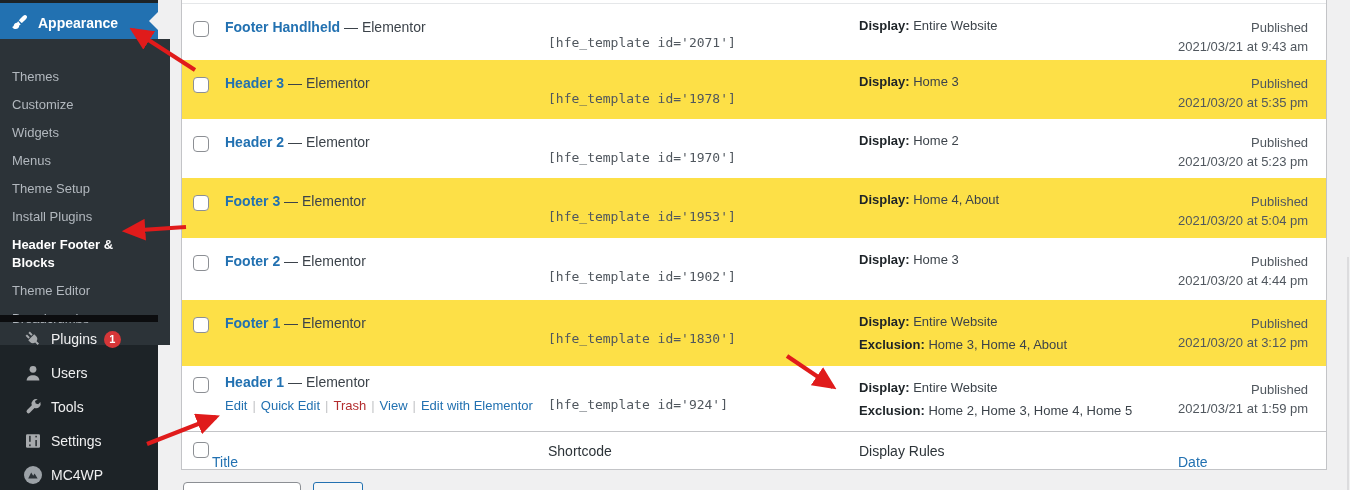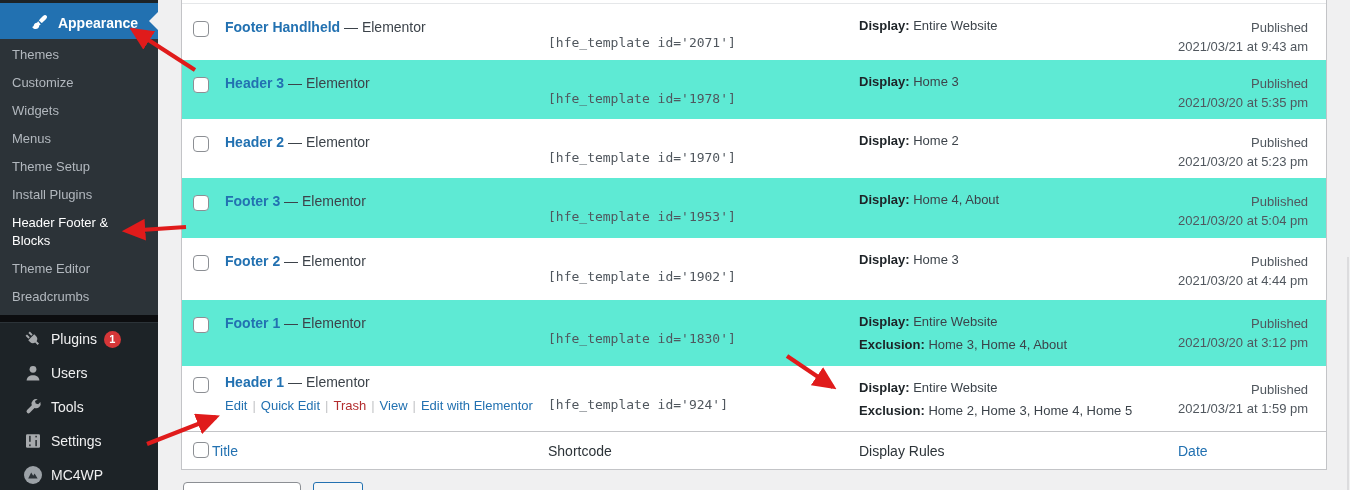--- a/index.html
+++ b/index.html
@@ -9,54 +9,54 @@
     background:#f0f0f1;
     font-family:"Liberation Sans", sans-serif;
     -webkit-font-smoothing:antialiased;
   }
 
   
   #sidebar { position:absolute; left:0; top:0; width:158px; height:490px; background:#1d2327; }
   .appearance-item {
     position:absolute; left:0; top:3px; width:158px; height:40px;
     background:#2271b1; color:#fff; display:flex; align-items:center;
-    font-size:14px; font-weight:600; cursor:pointer;justify-content:center;
+    font-size:14px; font-weight:600; cursor:pointer;
   }
   .appearance-item .micon { width:20px; height:20px; margin:0 8px 0 10px; flex:0 0 auto; }
   .app-arrow {
     position:absolute; left:149px; top:12px; width:0; height:0;
     border:9px solid transparent; border-left:none; border-right:9px solid #f0f0f1;
   }
   .submenu {
-    position:absolute; left:0; top:39px; width:158px; background:#2c3338;
-    padding:2px 0 12px 0;
+    position:absolute; left:0; top:39px; width:170px; background:#2c3338;
+    padding:24px 0 12px 0;
   }
   .subitem {
     padding:5px 12px; font-size:13px; line-height:18px; color:#b2b8be; cursor:pointer;
   }
-  .subitem.active span { color:#fff; font-weight:400; }
+  .subitem.active span { color:#fff; font-weight:700; }
   .menu-separator { position:absolute; left:0; top:315px; width:158px; height:7px; background:#0c0d0f; }
   .mainmenu { position:absolute; left:0; top:322px; width:158px; }
   .mitem { height:34px; display:flex; align-items:center; color:#f0f0f1; font-size:14px; cursor:pointer;padding-left:13px; }
   .mitem .micon { width:20px; height:20px; margin:0 8px 0 10px; flex:0 0 auto; }
   .mitem svg .ic { fill:#a7aaad; }
   .badge {
     margin-left:7px; min-width:17px; height:17px; padding:0 4px; border-radius:9px;
     background:#d63638; color:#fff; font-size:11px; font-weight:600;
     display:inline-flex; align-items:center; justify-content:center;
   }
 
   
   #table {
     position:absolute; left:181px; top:0; width:1146px; background:#fff;
     border-left:1px solid #c3c4c7; border-right:1px solid #c3c4c7; border-bottom:1px solid #c3c4c7;
   }
   .table-top { height:4px; border-bottom:1px solid #e5e7e9; }
   .trow { position:relative; background:#fff; }
-  .trow.alt { background:#5eead4; }
+  .trow.alt { background:#fde047; }
   .cb {
     position:absolute; left:11px; top:17px; width:16px; height:16px;
     border:1px solid #8c8f94; border-radius:4px; background:#fff; cursor:pointer;
   }
   .c-title { position:absolute; left:43px; top:14px; font-size:14px; line-height:18px; }
   .rtitle { color:#2271b1; font-weight:600; text-decoration:none; cursor:pointer; }
   .rsuffix { color:#3c434a; }
   .with-actions .c-title { top:7px; }
   .with-actions .cb { top:11px; }
   .ractions { margin-top:6px; font-size:13px; font-weight:400; }
@@ -69,21 +69,21 @@
   }
   .c-disp { position:absolute; left:677px; top:15px; font-size:13px; line-height:14px; }
   .dline { margin-bottom:9px; }
   .dlabel { color:#1d2327; font-weight:700; }
   .dval { color:#3c434a; }
   .c-date { position:absolute; left:996px; top:14px; font-size:13px; color:#50575e; line-height:19px;text-align:right; }
 
   .tfoot { position:relative; height:38px; background:#fff; border-top:1px solid #c3c4c7; }
   .tfoot .cb { top:10px; }
   .f-cell { position:absolute; top:11px; font-size:14px; color:#2c3338; }
-  .f-cell.sortable { color:#2271b1; cursor:pointer; }
+  .f-cell.sortable { color:#2271b1; cursor:pointer;margin-top:11px; }
   .f-title { left:30px; }
   .f-shortcode { left:366px; }
   .f-display { left:677px; }
   .f-date { left:996px; }
 
   
   .bulk-select {
     position:absolute; left:183px; top:482px; width:118px; height:30px;
     background:#fff; border:1px solid #8c8f94; border-radius:4px; cursor:pointer;
   }

